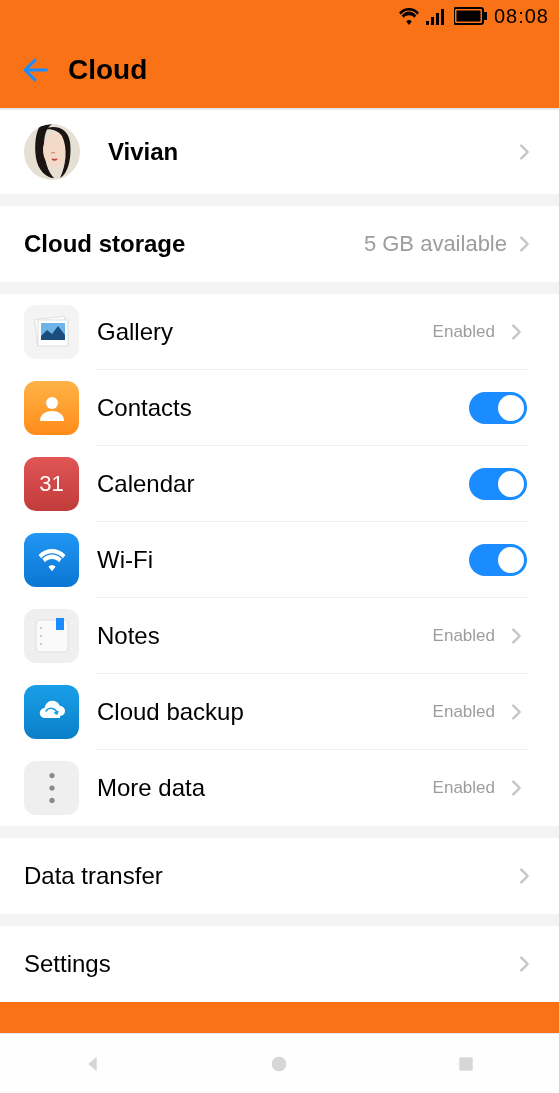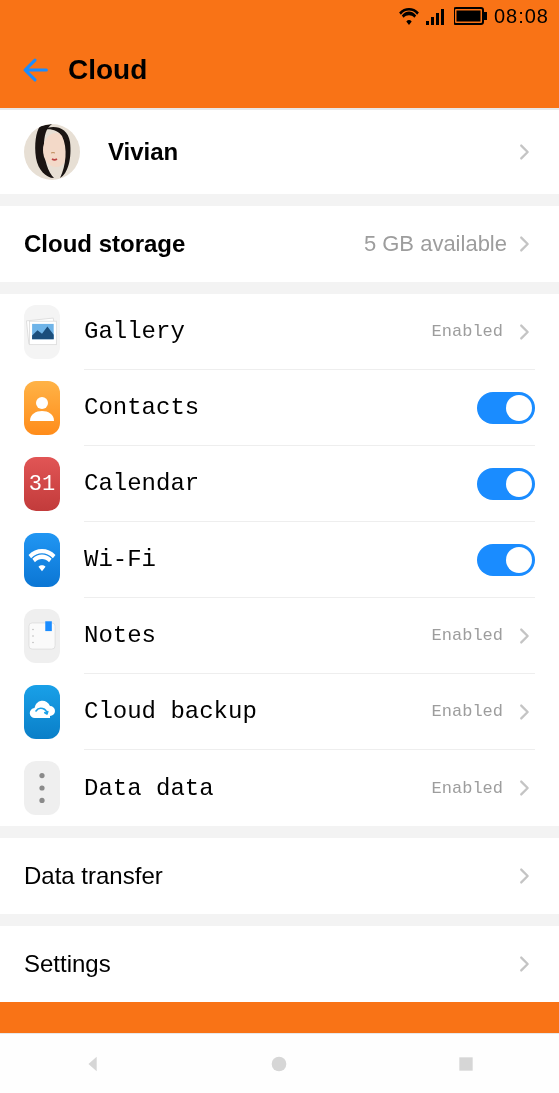--- a/index.html
+++ b/index.html
@@ -27,22 +27,22 @@
   .chevron svg { display:block; }
 
   .profile-row { height: 84px;}
   .avatar { width:56px; height:56px; border-radius:50%; overflow:hidden; margin-right:28px; }
   .avatar svg { width:56px; height:56px; display:block;}
 
   .storage-row .label { font-size:24px; font-weight:700; }
   .storage-row .value { font-size:22px; }
 
   
-  .svc-row { height:76px; display:flex; align-items:center; padding-left:24px; padding-right:24px;font-family:Liberation Mono, monospace; }
-  .svc-icon { width:36px; height:54px; border-radius:12px; margin-right:24px; display:flex; align-items:center; justify-content:center; flex-shrink:0; }
+  .svc-row { height:76px; display:flex; align-items:center; padding-left:24px; padding-right:32px; }
+  .svc-icon { width:55px; height:54px; border-radius:12px; margin-right:18px; display:flex; align-items:center; justify-content:center; flex-shrink:0; }
   .svc-body { flex:1; display:flex; align-items:center; height:100%; border-bottom:1px solid #eee; }
   .svc-row:first-child .svc-body { border-top: none; }
   .svc-label { font-size:24px; font-weight:500; color:#000; flex:1; }
   .svc-status { font-size:17px; color:#9d9d9d; margin-right:10px;}
   .svc-body .chevron { margin-right:0; }
 
   
   .toggle { width:58px; height:32px; border-radius:16px; background:#1a8cff; position:relative; }
   .toggle::after { content:""; position:absolute; right:3px; top:3px; width:26px; height:26px; border-radius:50%; background:#fff; }
 
@@ -224,21 +224,21 @@
 
     <div class="svc-row">
       <div class="svc-icon" style="background:#efefef;">
         <svg width="22" height="34" viewBox="0 0 10 30">
             <circle cx="5" cy="4" r="2.3" fill="#8a8a8a"></circle>
             <circle cx="5" cy="15" r="2.3" fill="#8a8a8a"></circle>
             <circle cx="5" cy="26" r="2.3" fill="#8a8a8a"></circle>
           </svg>
       </div>
       <div class="svc-body">
-        <div class="svc-label">Data data</div>
+        <div class="svc-label">More data</div>
         <div class="svc-status">Enabled</div>
         <span class="chevron">
             <svg width="22" height="22" viewBox="0 0 24 24">
               <path d="M9 5l7 7-7 7" stroke="#c4c4c4" stroke-width="2.5" fill="none" stroke-linecap="round" stroke-linejoin="round"></path>
             </svg>
           </span>
       </div>
     </div>
 
   </div>

